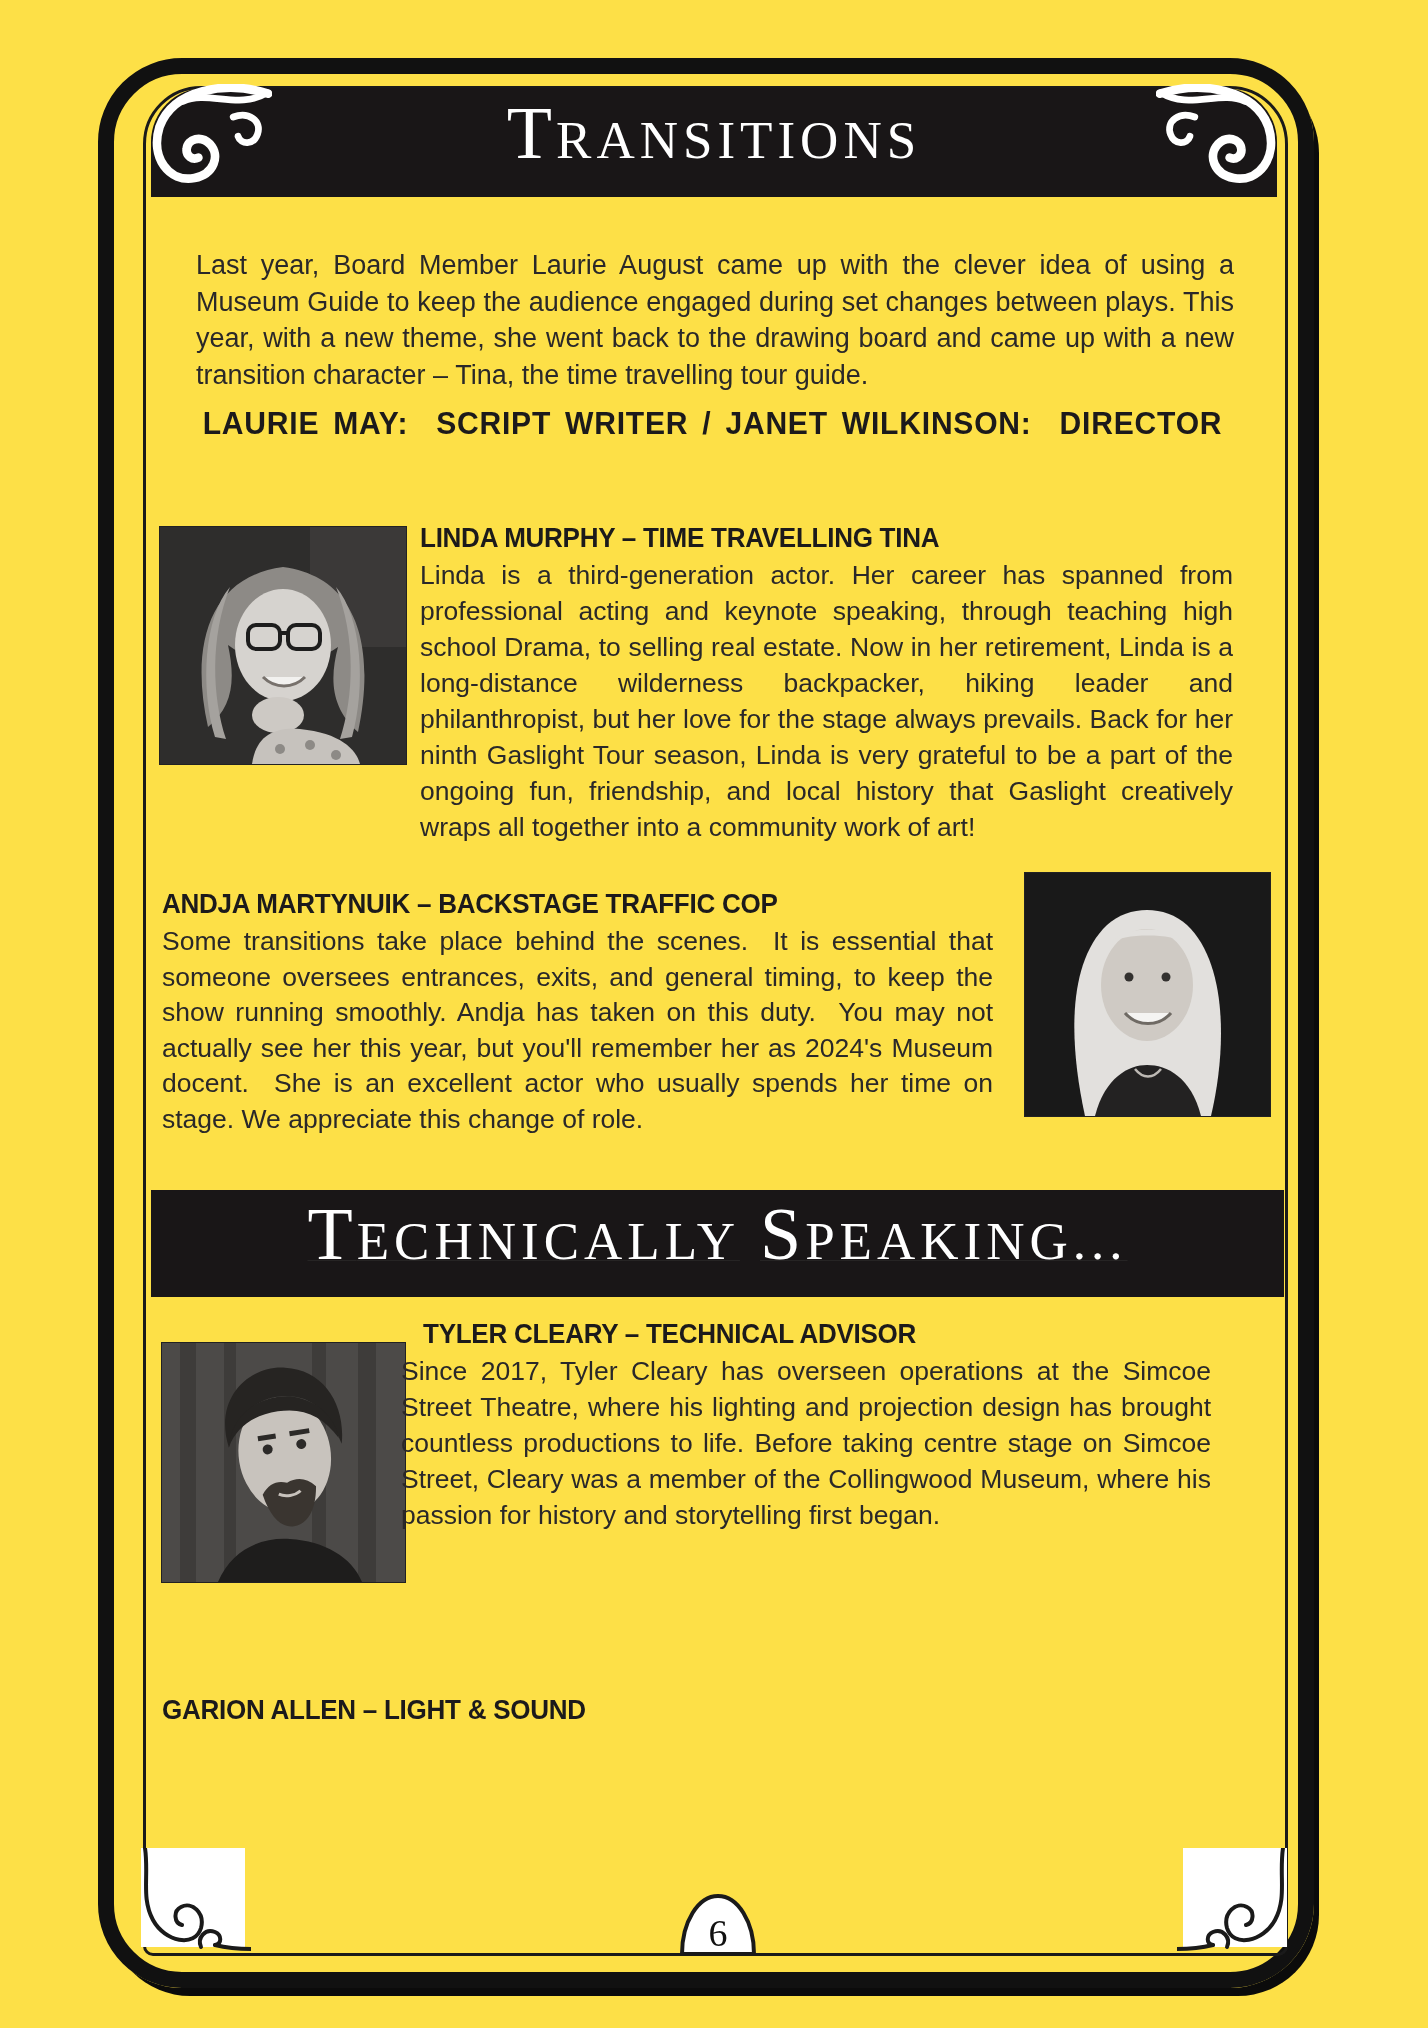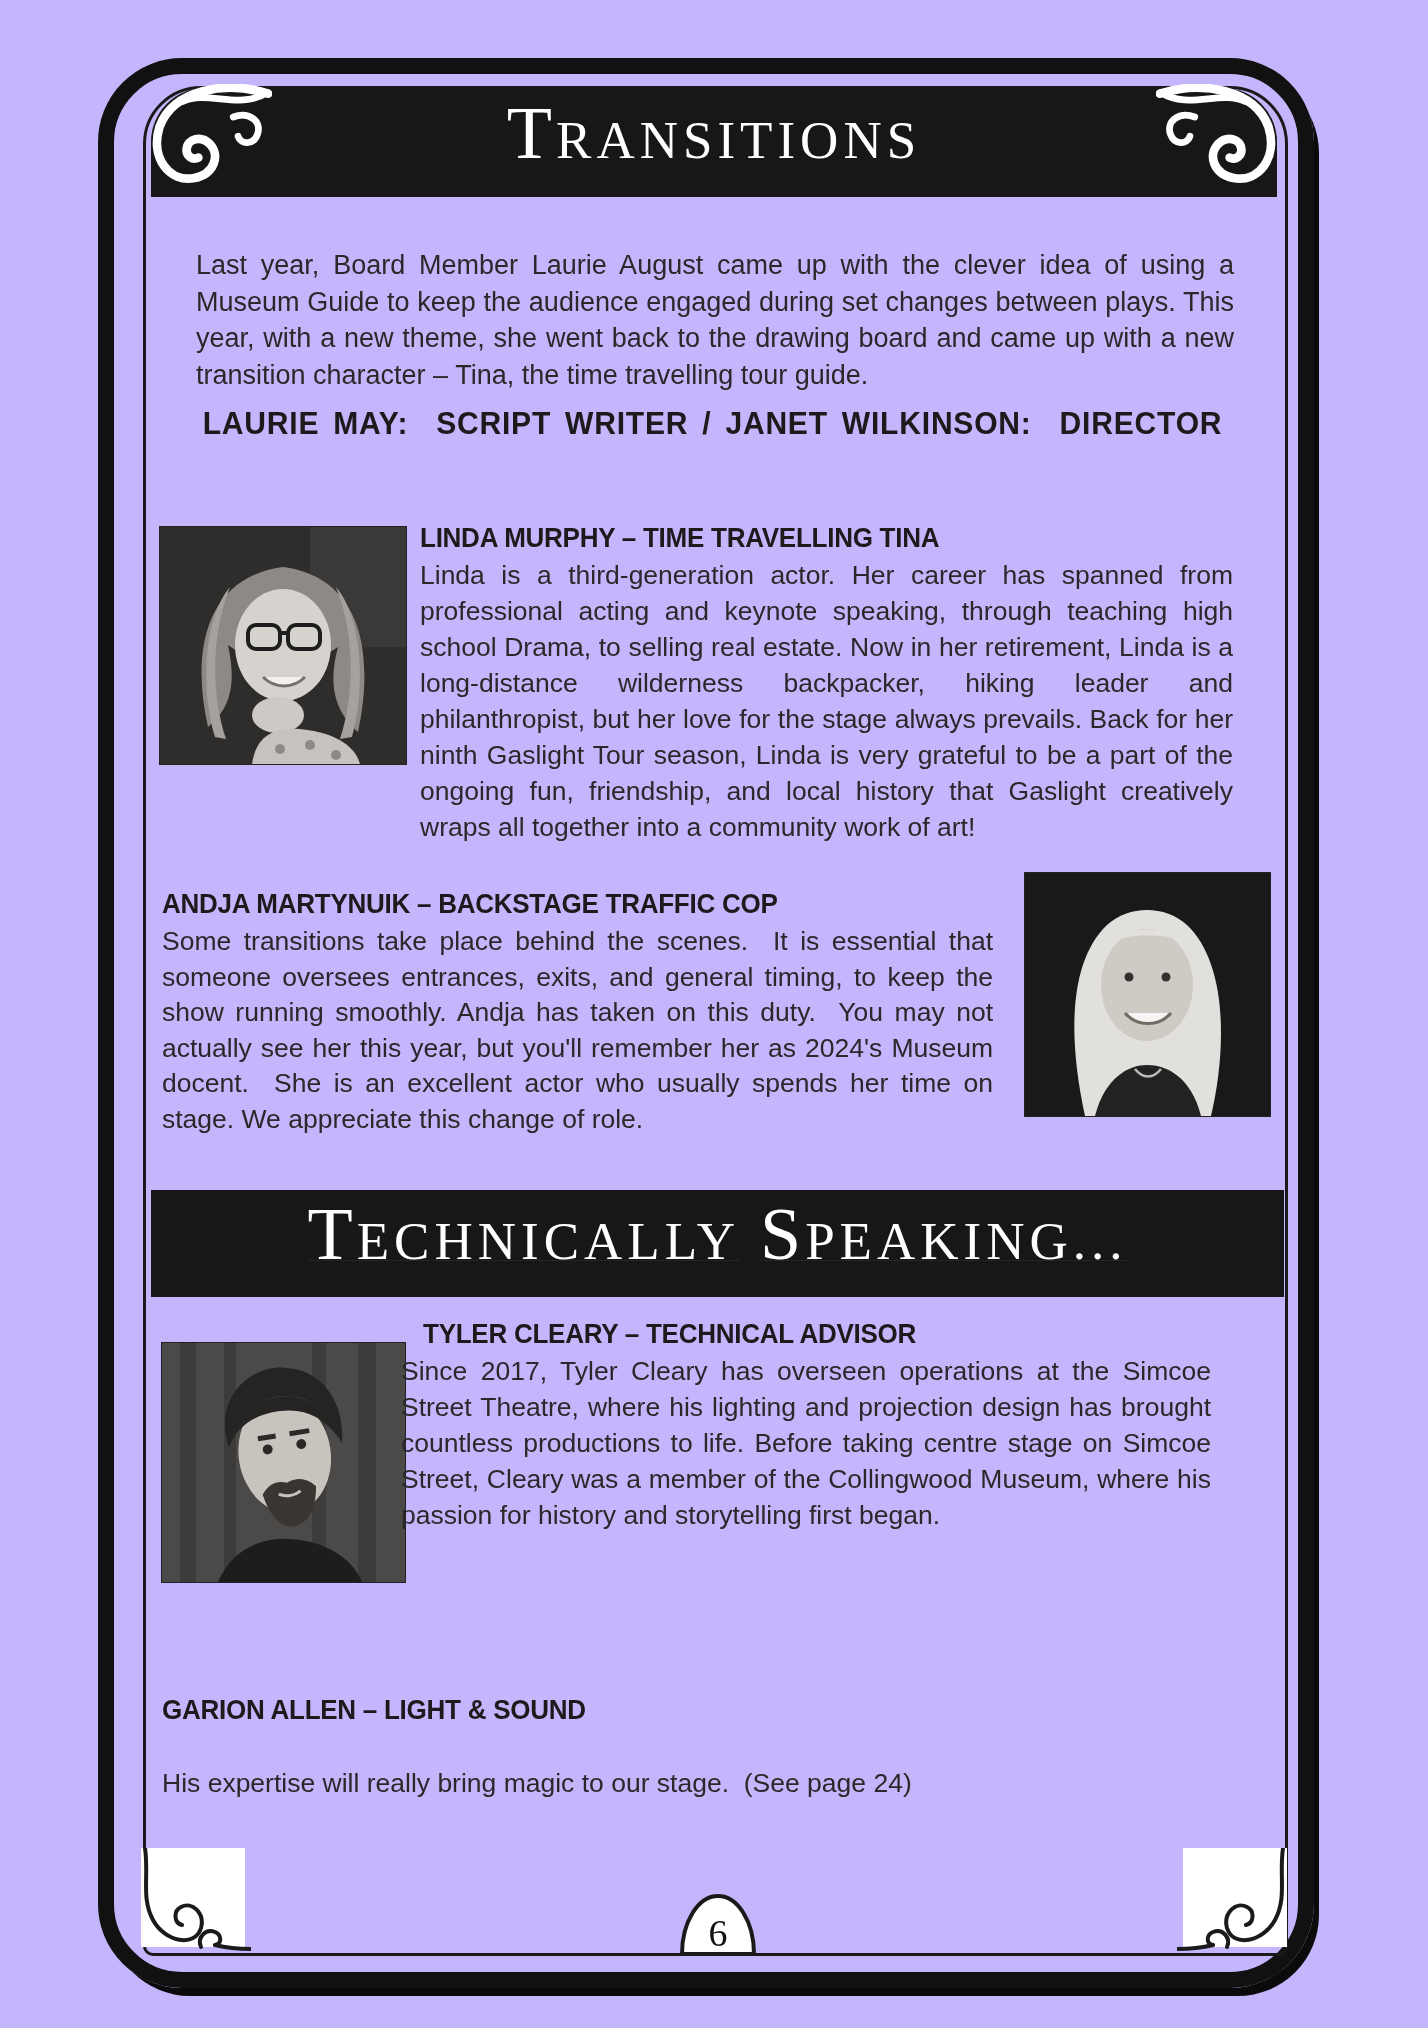--- a/index.html
+++ b/index.html
@@ -1,16 +1,16 @@
 <!DOCTYPE html>
 <html><head>
 <meta charset="utf-8">
 <style>
   html,body{margin:0;padding:0;background:#ffffff;}
-  .page{position:relative;width:1428px;height:2028px;background:#c4b5fd;overflow:hidden;
+  .page{position:relative;width:1428px;height:2028px;background:#fde047;overflow:hidden;
         font-family:"Liberation Sans","DejaVu Sans",sans-serif;color:#262424;}
   .abs{position:absolute;}
   
   .outer-frame{left:98px;top:58px;width:1184px;height:1898px;border:16px solid #111111;
                border-radius:84px;box-shadow:8px 11px 0 -3px #0b0b0b;background:transparent;}
   
   .inner-frame{left:143px;top:86px;width:1139px;height:1864px;border:3px solid #1a1a1a;
                border-radius:58px 58px 10px 10px;}
   
   .banner{background:#191617;display:flex;align-items:center;justify-content:center;text-align:center;}
@@ -125,21 +125,20 @@
         <path d="M96,148 C104,138 112,136 122,140 C132,136 142,138 150,148 C146,174 134,184 122,184 C110,184 100,172 96,148 Z" fill="#3a3530"></path>
         <path d="M112,150 C118,154 128,154 134,150" fill="none" stroke="#c8c3bd" stroke-width="3"></path>
       </g>
       <path d="M56,239 C70,206 100,194 128,196 C162,198 190,214 200,239 Z" fill="#1e1d1c"></path>
     </svg>
   </div>
   <div class="abs name-heading" style="left:423px;top:1318px;">TYLER CLEARY – TECHNICAL ADVISOR</div>
   <div class="abs bio" style="left:401px;top:1353px;width:810px;">Since 2017, Tyler Cleary has overseen operations at the Simcoe Street Theatre, where his lighting and projection design has brought countless productions to life. Before taking centre stage on Simcoe Street, Cleary was a member of the Collingwood Museum, where his passion for history and storytelling first began.</div>
 
   <div class="abs name-heading" style="left:162px;top:1694px;">GARION ALLEN – LIGHT &amp; SOUND</div>
-  <div class="abs garion-line" style="left:162px;top:1765px;width:980px;">His expertise will really bring magic to our stage.  (See page 24)</div>
 
   <svg class="abs" style="left:141px;top:1848px;width:110px;height:105px;" viewBox="0 0 110 105">
     <rect x="0" y="0" width="104" height="99" fill="#ffffff"></rect>
     <g fill="none" stroke="#1a1a1a" stroke-width="4" stroke-linecap="round">
       <path d="M4,0 C8,28 0,50 12,72 C24,94 54,100 60,80 C64,65 51,53 40,59 C32,63 33,75 41,77"></path>
       <path d="M60,99 C56,90 64,80 74,84 C81,87 81,96 74,97"></path>
       <path d="M74,97 C86,100 98,101 110,101"></path>
     </g>
   </svg>
   <svg class="abs" style="left:1177px;top:1848px;width:110px;height:105px;transform:scaleX(-1);" viewBox="0 0 110 105">

